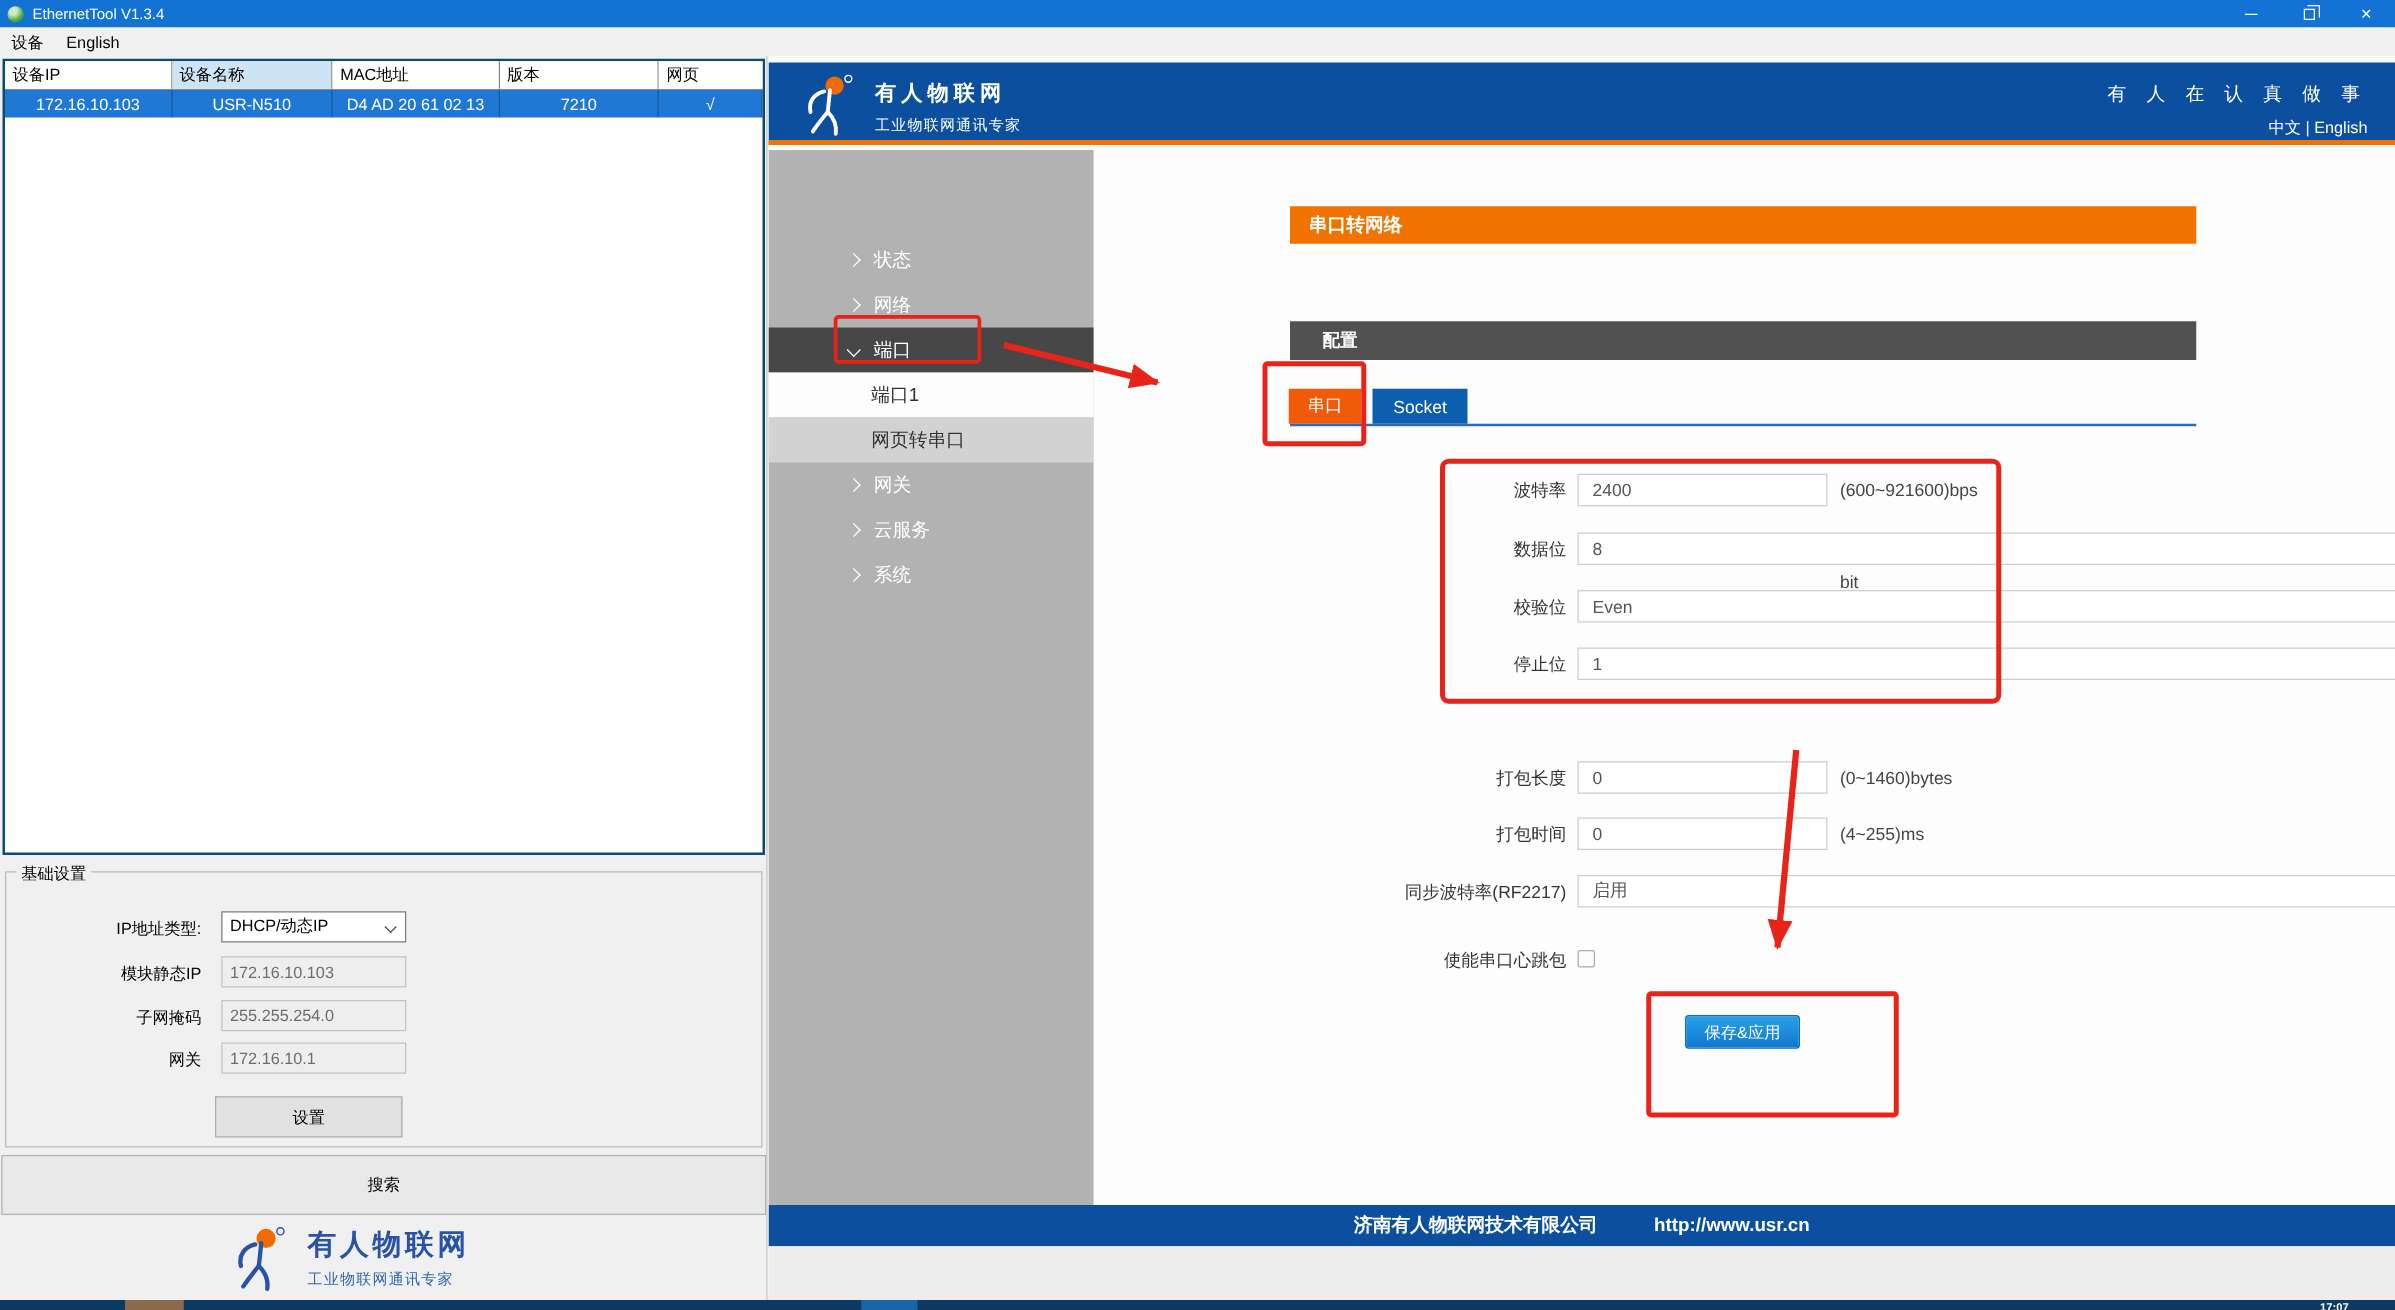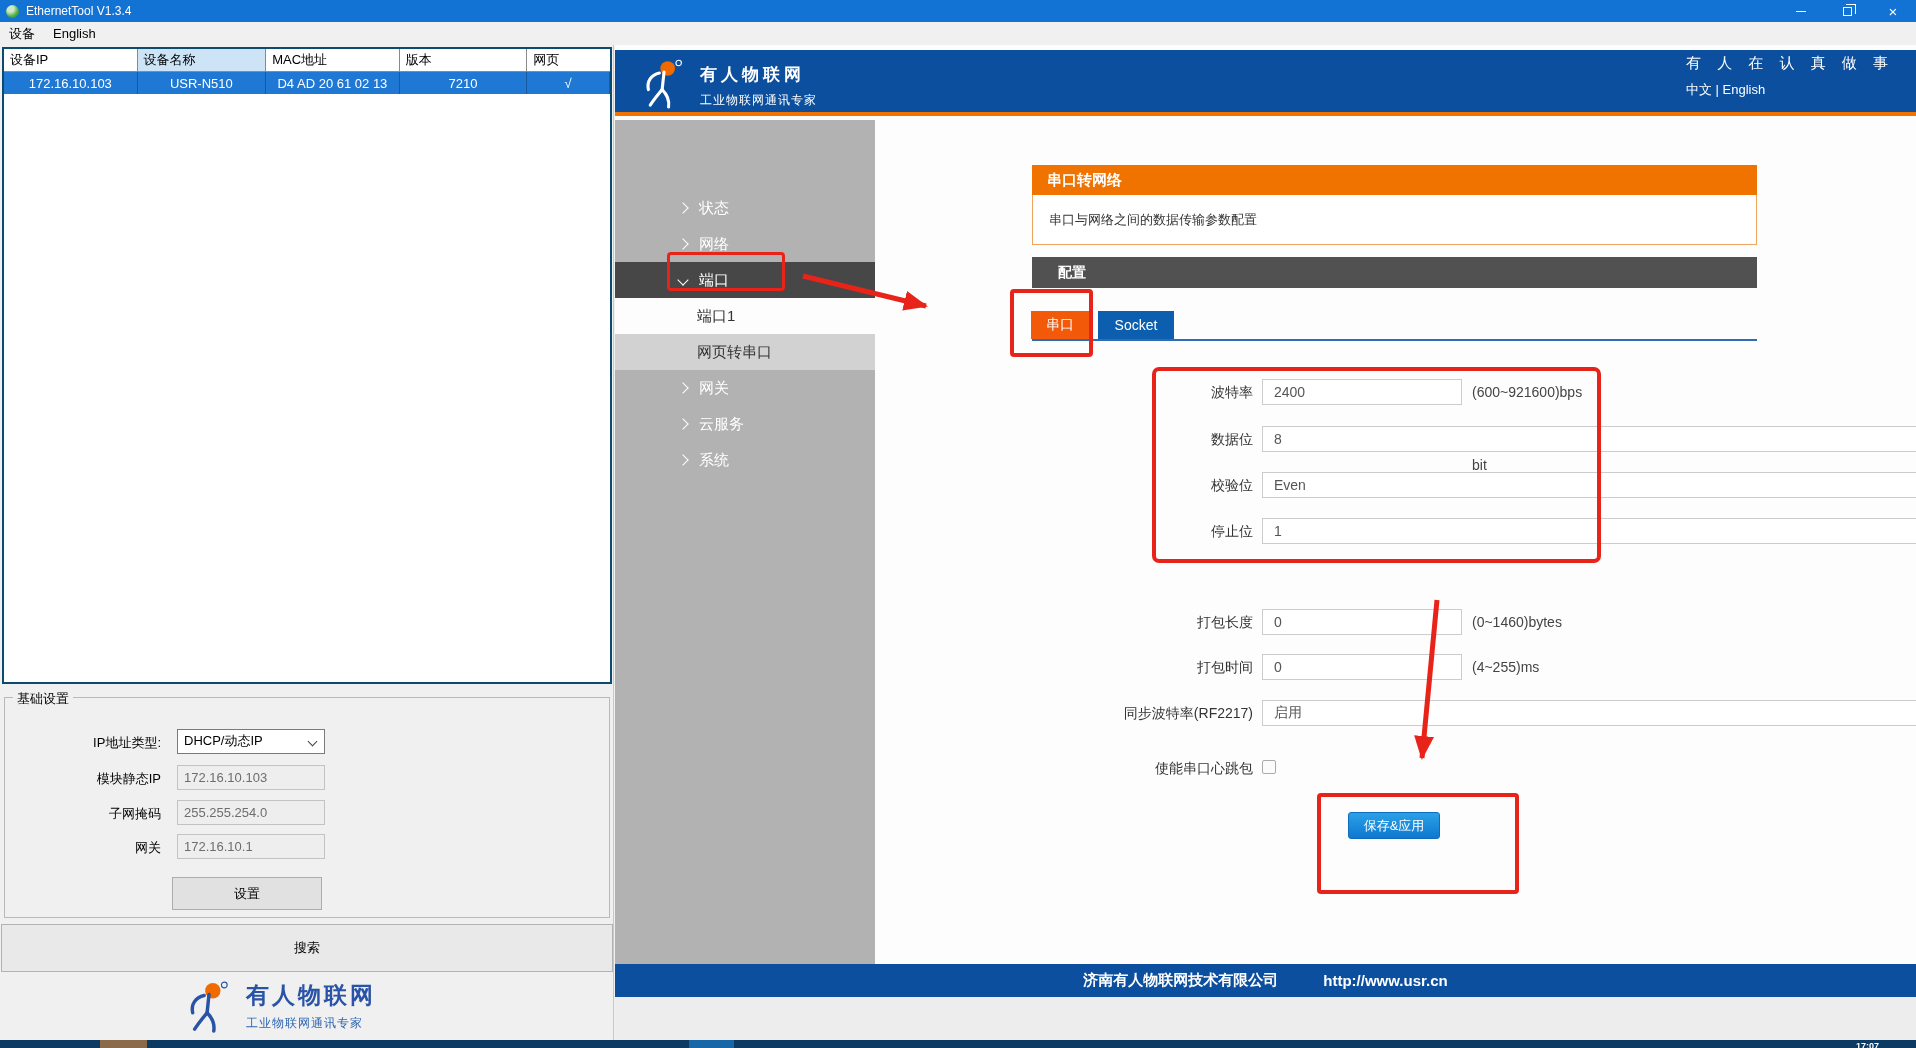--- a/index.html
+++ b/index.html
@@ -44,21 +44,21 @@
   .left-logo { position:absolute; left:186px; top:935px; display:flex; }
   .logo-texts1 .t1 { font-size:23px; font-weight:bold; color:#2953a6; letter-spacing:3px; }
   .logo-texts1 .t2 { font-size:12px; color:#2e66b0; margin-top:4px; letter-spacing:1px; }
 
   
   .web { left:615px; top:45px; width:1301px; height:995px; background:#fdfdfd; }
   .web-header { position:absolute; left:0; top:5px; width:1301px; height:66px; background:#0b4f9e; border-bottom:4px solid #f07300; }
   .wh-brand { position:absolute; left:85px; top:13px; color:#fff; }
   .wh-brand .t1 { font-size:17px; font-weight:bold; letter-spacing:4px; }
   .wh-brand .t2 { font-size:12px; letter-spacing:1px; margin-top:6px; }
-  .wh-right { position:absolute; right:22px; top:4px; color:#fff; }
+  .wh-right { position:absolute; right:22px; top:16px; text-align:right; color:#fff; }
   .wh-right .motto { font-size:15px; letter-spacing:6px; }
   .wh-right .lang { font-size:13px; margin-top:8px; }
 
   .sidebar { position:absolute; left:0; top:75px; width:260px; height:844px; background:#b2b2b2; }
   .side-item { position:absolute; left:0; width:260px; height:36px; display:flex; align-items:center; color:#fff; font-size:15px; }
   .side-item .chev { position:absolute; left:64px; width:8px; height:8px; border-right:1.6px solid currentColor; border-bottom:1.6px solid currentColor; transform:rotate(-45deg); }
   .side-item .chev.down { transform:rotate(45deg); }
   .side-item .lbl { position:absolute; left:84px; }
   .side-item.dark { background:#474747; }
   .side-item.sub { color:#333; }
@@ -234,21 +234,20 @@
       <span class="lbl">云服务</span>
     </div>
     <div class="side-item" style="top:322px;">
       <span class="chev"></span>
       <span class="lbl">系统</span>
     </div>
   </div>
 
   <div class="content">
     <div class="page-bar">串口转网络</div>
-    <div class="page-desc">串口与网络之间的数据传输参数配置</div>
     <div class="section-bar">配置</div>
 
     <div class="tab serial">串口</div>
     <div class="tab socket">Socket</div>
     <div class="tab-line"></div>
 
     <div class="wrow" style="top:259px; left:0; width:100%;">
       <div class="wlabel2">波特率</div>
       <div class="wwidget"><input class="web-input" value="2400" style=""></div>
       <div class="whint">(600~921600)bps</div>

